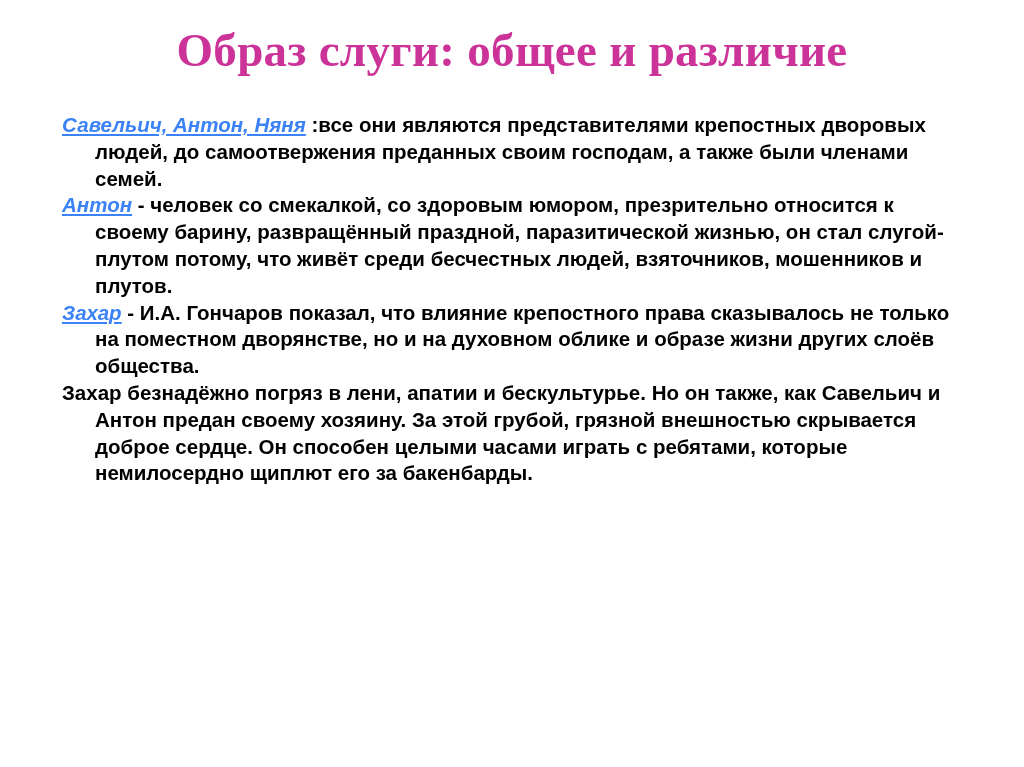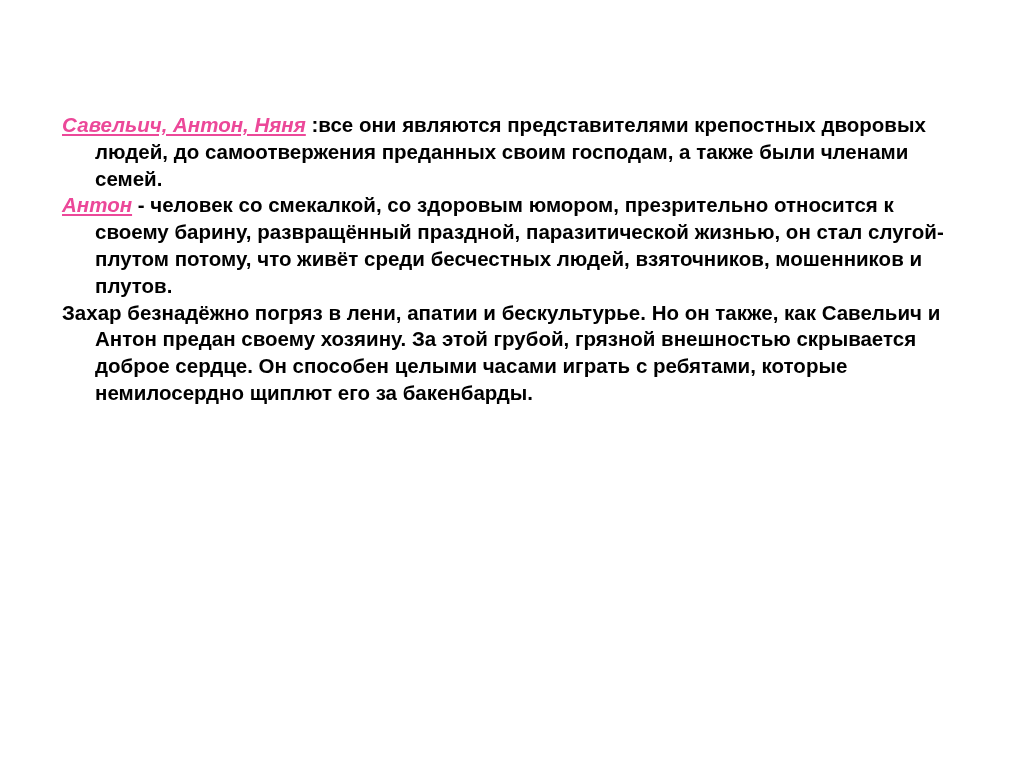--- a/index.html
+++ b/index.html
@@ -57,51 +57,55 @@
     margin: 0 0 0 -33px;
     
   }
   .para-hang {
     text-indent: -33px;
     padding-left: 33px;
     margin-left: 0;
   }
 
   .lead {
-    color: #ec4899;
+    color: #3b82f6;
     font-style: italic;
     font-weight: bold;
     text-decoration: underline;
     text-underline-offset: 2px;
     text-decoration-thickness: 2px;
   }
 
   .plain {
     color: #000000;
     font-style: normal;
     text-decoration: none;
   }
 </style>
 </head>
 <body>
 
 <div class="slide">
 
+  <div class="slide-title">Образ слуги: общее и различие</div>
 
   <div class="body-block">
 
     <p class="para para-hang">
       <span class="lead">Савельич, Антон, Няня</span><span class="plain"> :все они являются представителями крепостных дворовых людей, до самоотвержения преданных своим господам, а также были членами семей.</span>
     </p>
 
 
 
     <p class="para para-hang">
       <span class="lead">Антон</span><span class="plain"> - человек со смекалкой, со здоровым юмором, презрительно относится к своему барину, развращённый праздной, паразитической жизнью, он стал слугой-плутом потому, что живёт среди бесчестных людей, взяточников, мошенников и плутов.</span>
     </p>
 
+    <p class="para para-hang">
+      <span class="lead">Захар</span><span class="plain"> - И.А. Гончаров показал, что влияние крепостного права сказывалось не только на поместном дворянстве, но и на духовном облике и образе жизни других слоёв общества.</span>
+    </p>
 
     <p class="para para-hang">
       <span class="lead"></span><span class="plain">Захар безнадёжно погряз в лени, апатии и бескультурье. Но он также, как Савельич и Антон предан своему хозяину. За этой грубой, грязной внешностью скрывается доброе сердце. Он способен целыми часами играть с ребятами, которые немилосердно щиплют его за бакенбарды.</span>
     </p>
 
   </div>
 </div>
 
 </body></html>

